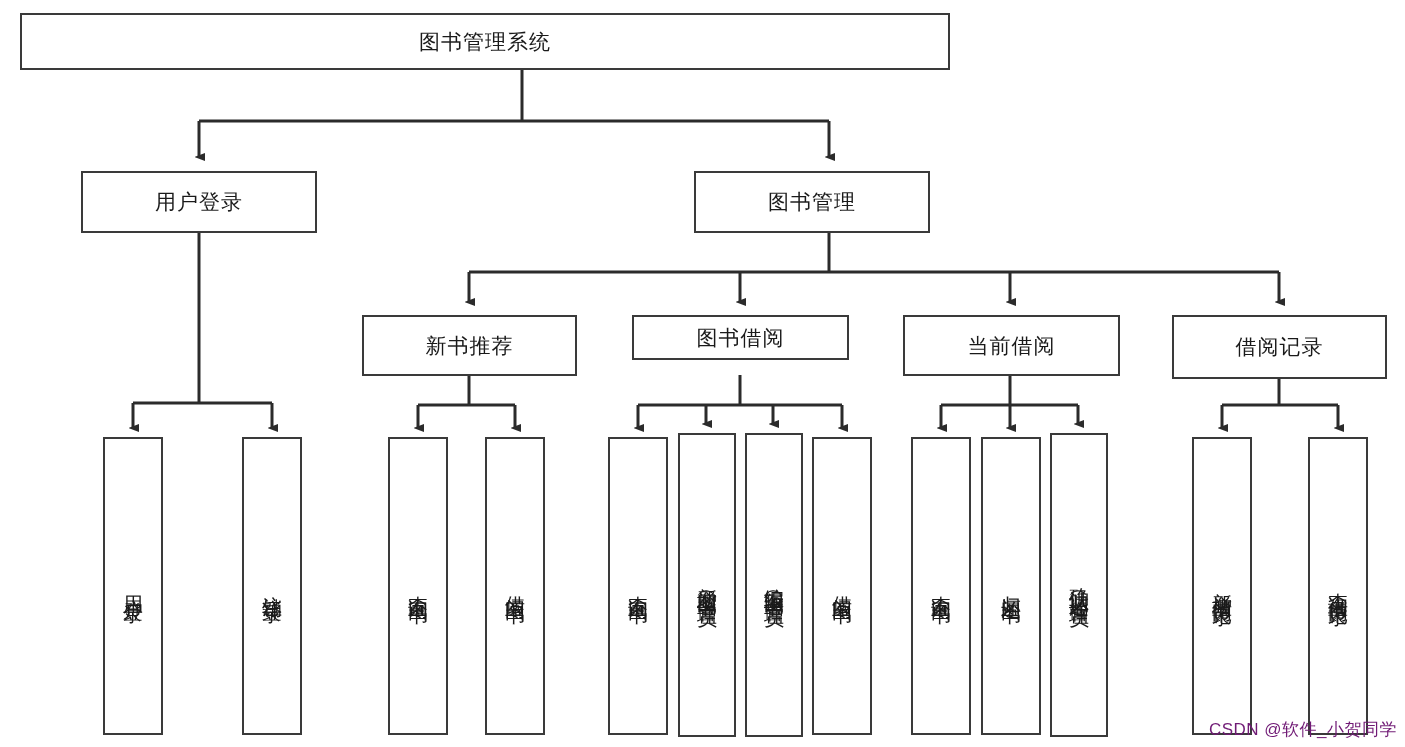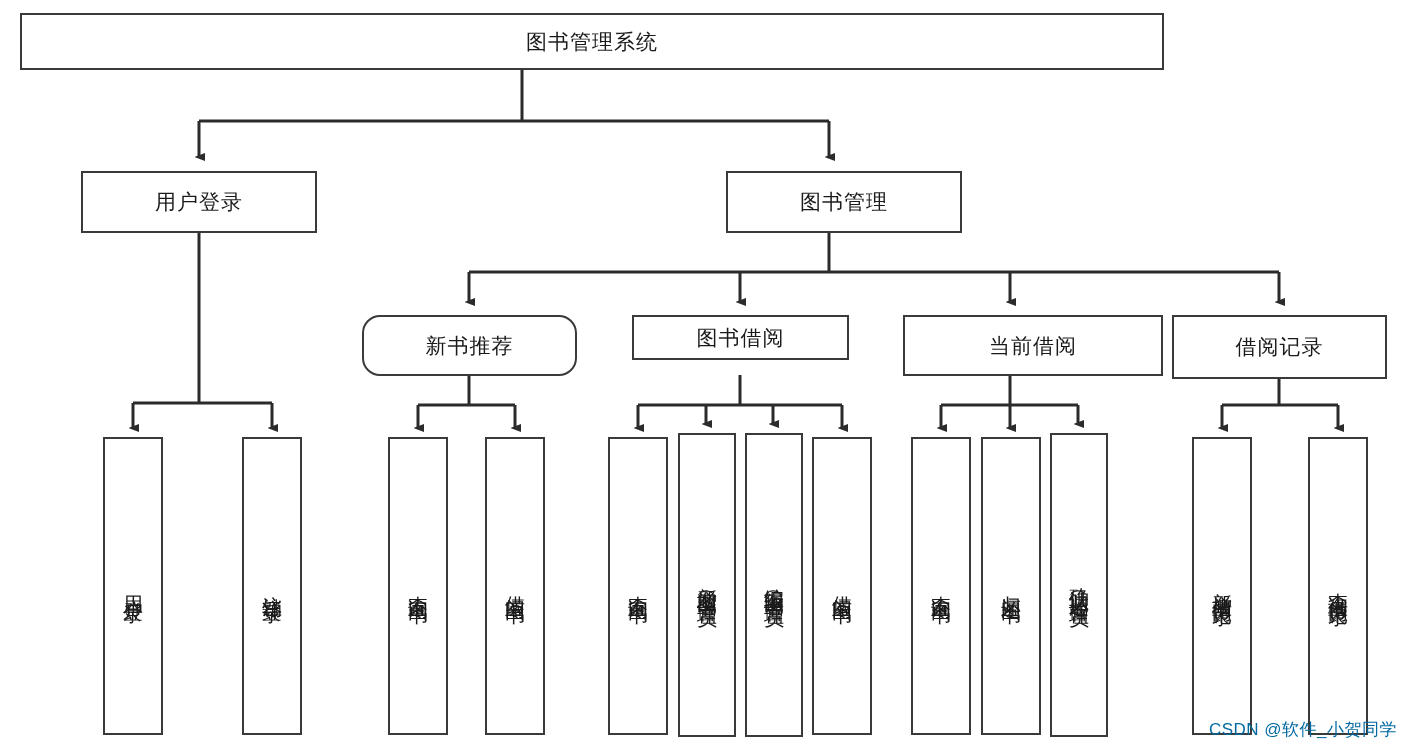--- a/index.html
+++ b/index.html
@@ -37,21 +37,21 @@
   .node.v .label{
     writing-mode:vertical-rl;
     text-orientation:upright;
     display:block;
   }
   .edges{position:absolute;left:0;top:0;pointer-events:none;}
   .watermark{
     position:absolute;
     right:8px;bottom:6px;
     font-size:17px;
-    color:#0369a1;
+    color:#701a75;
     letter-spacing:0.5px;
     white-space:nowrap;
   }
 </style>
 </head>
 <body>
 
 <div id="canvas">
 
   <svg class="edges" width="1405" height="747">
@@ -97,38 +97,38 @@
       <path d="M1010,405 L1010,428" marker-end="url(#arrow)"></path>
       <path d="M1078,405 L1078,424" marker-end="url(#arrow)"></path>
 
       <path d="M1279,375 L1279,405"></path>
       <path d="M1222,405 L1338,405"></path>
       <path d="M1222,405 L1222,428" marker-end="url(#arrow)"></path>
       <path d="M1338,405 L1338,428" marker-end="url(#arrow)"></path>
     </g>
   </svg>
 
-  <div class="node h" style="left:20px;top:13px;width:1144px;height:57px;">
+  <div class="node h" style="left:20px;top:13px;width:930px;height:57px;">
     <span class="label">图书管理系统</span>
   </div>
 
   <div class="node h" style="left:81px;top:171px;width:236px;height:62px;">
     <span class="label">用户登录</span>
   </div>
-  <div class="node h" style="left:726px;top:171px;width:236px;height:62px;">
+  <div class="node h" style="left:694px;top:171px;width:236px;height:62px;">
     <span class="label">图书管理</span>
   </div>
 
-  <div class="node h" style="left:362px;top:315px;width:215px;height:61px;border-radius:18px;">
+  <div class="node h" style="left:362px;top:315px;width:215px;height:61px;">
     <span class="label">新书推荐</span>
   </div>
   <div class="node h" style="left:632px;top:315px;width:217px;height:45px;">
     <span class="label">图书借阅</span>
   </div>
-  <div class="node h" style="left:903px;top:315px;width:260px;height:61px;">
+  <div class="node h" style="left:903px;top:315px;width:217px;height:61px;">
     <span class="label">当前借阅</span>
   </div>
   <div class="node h" style="left:1172px;top:315px;width:215px;height:64px;">
     <span class="label">借阅记录</span>
   </div>
 
   <div class="node v" style="left:103px;top:437px;width:60px;height:298px;">
     <span class="label">用户登录</span>
   </div>
   <div class="node v" style="left:242px;top:437px;width:60px;height:298px;">

